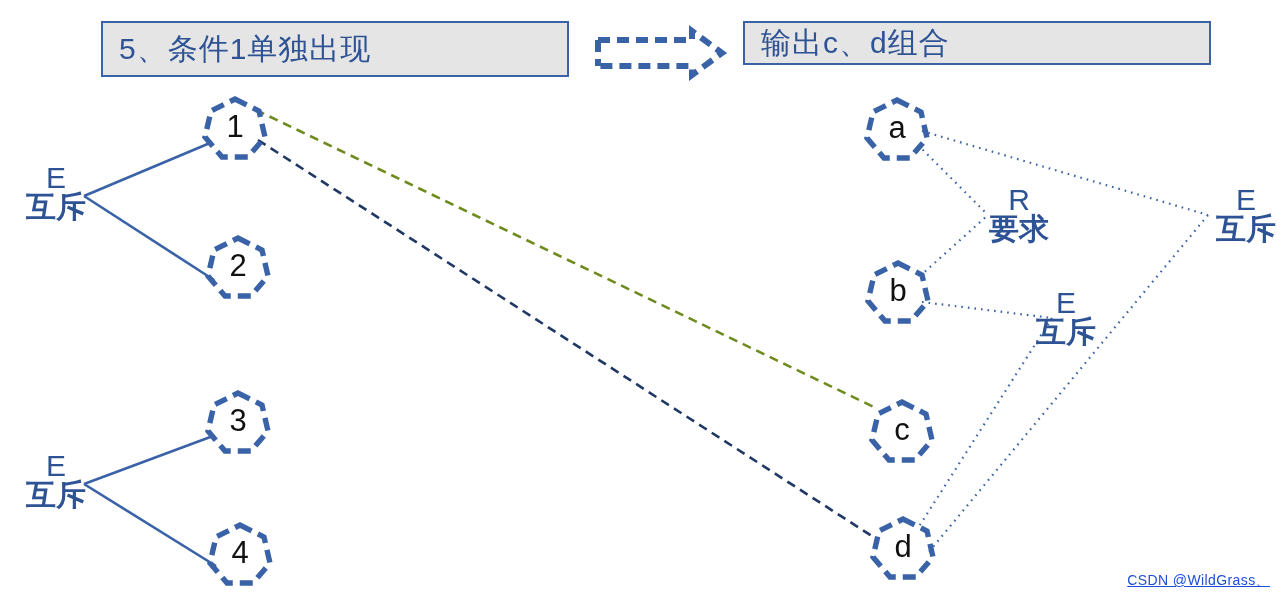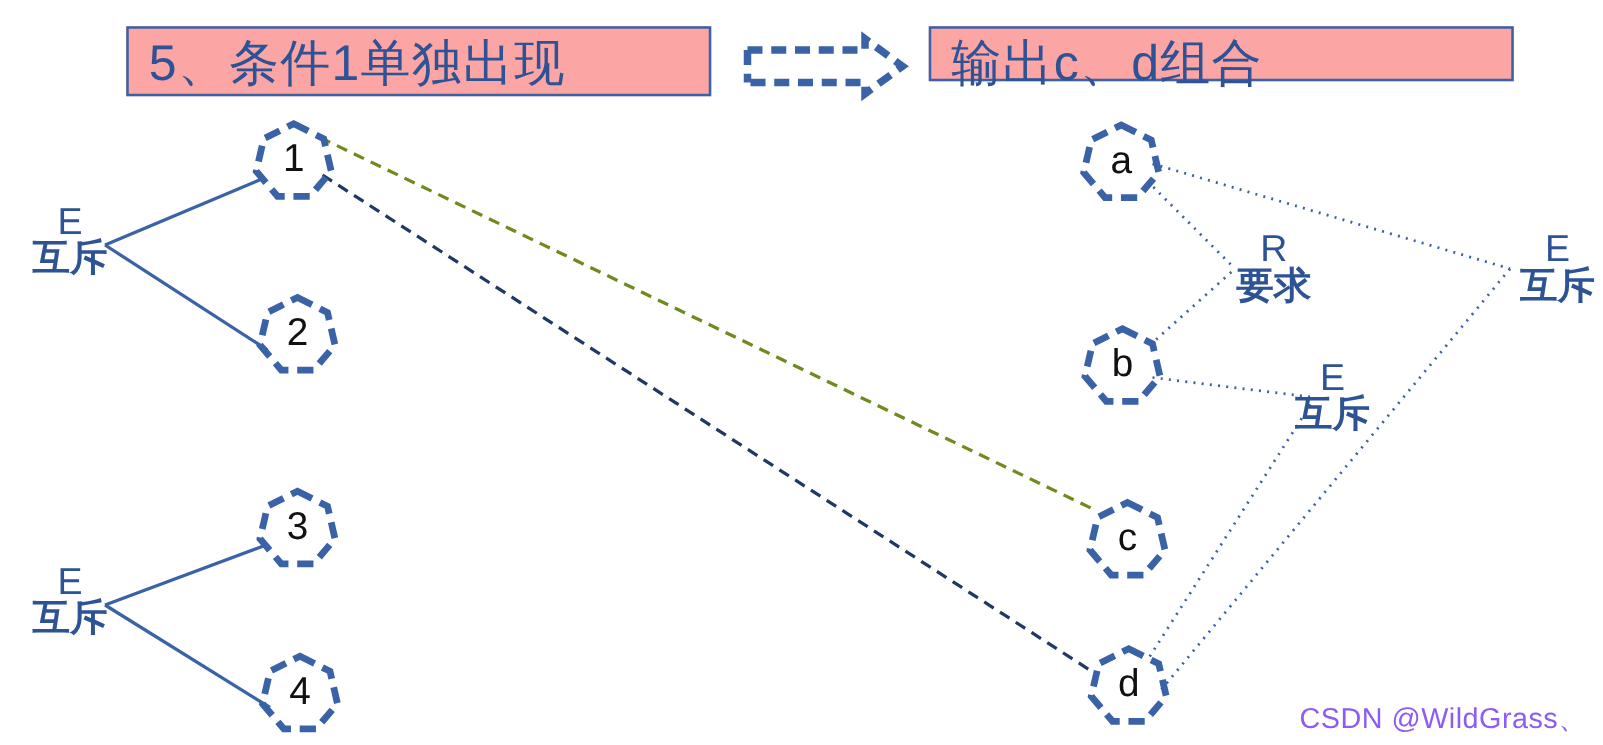--- a/index.html
+++ b/index.html
@@ -10,25 +10,25 @@
     overflow:hidden;
     position:relative;
   }
   #stage{position:absolute;left:0;top:0;width:1282px;height:596px;}
   svg.layer{position:absolute;left:0;top:0;width:1282px;height:596px;}
 
   .box{
     position:absolute;
     box-sizing:border-box;
     border:2px solid #3a62a7;
-    background:#fca5a5;
-    display:flex;
+    background:#e5e5e5;
+    display:flex;align-items:center;
     padding-left:16px;
     color:#2e5395;
-    font-size:40px;
+    font-size:30px;
     letter-spacing:1px;
     white-space:nowrap;
   }
   #box-condition{left:101px;top:21px;width:468px;height:56px;}
   #box-output{left:743px;top:21px;width:468px;height:44px;}
 
   .nodelabel{
     position:absolute;
     color:#111111;
     font-size:31px;
@@ -44,24 +44,25 @@
     line-height:0.98;
     white-space:nowrap;
     user-select:none;
   }
   .vlabel .lat{display:block;font-size:30px;font-weight:400;}
   .vlabel .cjk{display:block;font-size:30px;font-weight:700;}
 
   #watermark{
     position:absolute;
     right:12px;bottom:6px;
-    color:#8b5cf6;
-    font-size:23px;
+    color:#1d4ed8;
+    font-size:14px;
     letter-spacing:.4px;
     white-space:nowrap;
+    text-decoration:underline;
   }
 </style>
 </head>
 <body>
 
 <div id="stage">
 
   <svg class="layer" viewBox="0 0 1282 596">
 
     <polyline points="84,196 210,143" fill="none" stroke="#3a62a7" stroke-width="2.6"></polyline>

